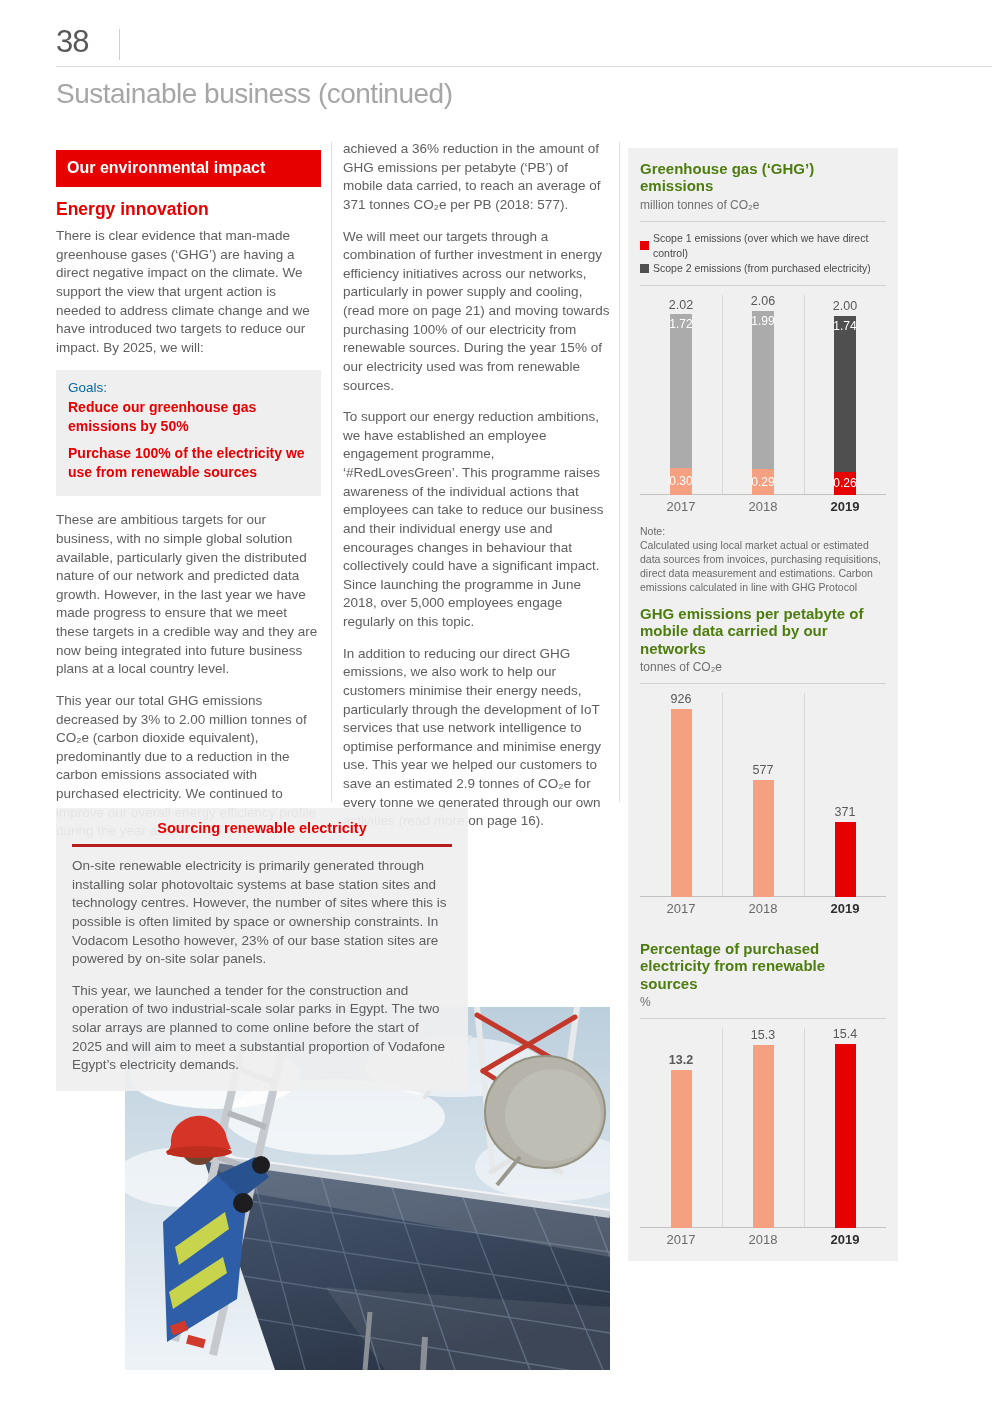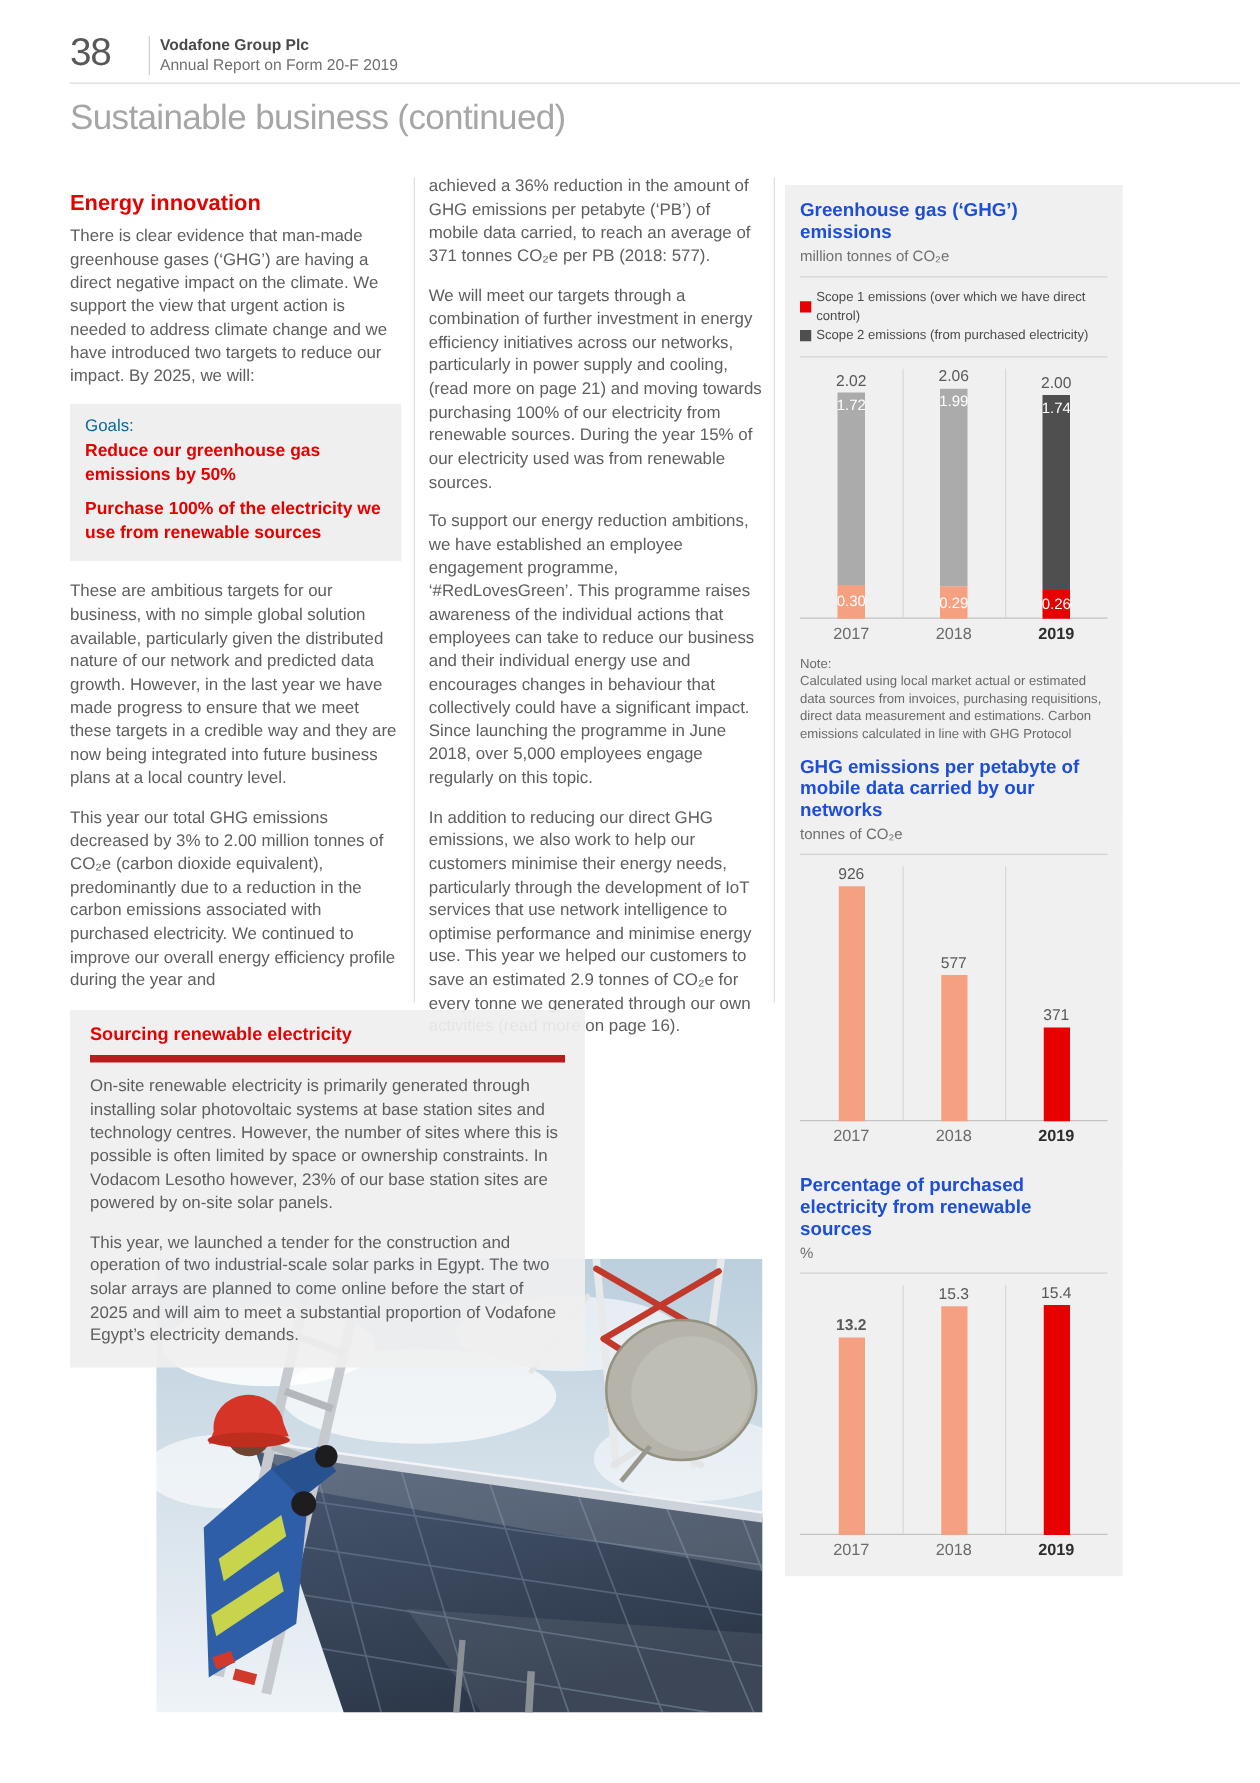--- a/index.html
+++ b/index.html
@@ -26,60 +26,57 @@
   .mid-col  { position:absolute; left:343px; top:140px; width:268px; }
   .body-p { font-size:13.5px; color:#5e5e60; line-height:1.38; margin-bottom:13px; }
   .banner { background:#e60000; color:#fff; font-weight:bold; font-size:16px; padding:9px 11px 10px; margin-bottom:12px; }
   .h-energy { color:#e60000; font-size:17.5px; font-weight:bold; margin:2px 0 7px; }
   .goals-box { background:#efefef; padding:10px 12px 6px; margin:3px 0 15px; }
   .goals-label { color:#0369a1; font-size:13.5px; margin-bottom:3px; }
   .goal { color:#e60000; font-size:14px; font-weight:bold; line-height:1.32; margin-bottom:9px; }
 
   
   .chart-box { position:absolute; left:628px; width:270px; background:#f0f0f0; padding:12px 12px 14px; }
-  .chart-title { color:#1d4ed8; font-weight:bold; font-size:15px; line-height:1.16; }
+  .chart-title { color:#4d7c0f; font-weight:bold; font-size:15px; line-height:1.16; }
   .chart-unit { color:#6f6f71; font-size:12px; margin-top:3px; }
   .c-rule { height:1px; background:#d2d2d2; margin:9px 0; }
   .legend { margin:2px 0; }
   .legend-row { display:flex; align-items:center; font-size:10.5px; color:#4a4a4c; line-height:15px; }
   .swatch { width:9px; height:9px; margin-right:4px; flex:0 0 auto; }
   .plot { position:relative; overflow:visible; border-bottom:1px solid #c2c2c2; }
   .plot .sep { position:absolute; top:0; bottom:0; width:1px; background:#d8d8d8; }
   .bar-seg { position:absolute; }
   .val-label { position:absolute; width:56px; text-align:center; font-size:12.5px; color:#58585a; }
   .seg-label { position:absolute; width:56px; text-align:center; font-size:12px; color:#fff; }
   .xlabels { display:flex; margin-top:4px; }
   .xlabels span { flex:1; text-align:center; font-size:13px; color:#6a6a6c; }
   .xlabels span.hl { font-weight:bold; color:#2e2e30; }
   .chart-note { margin-top:11px; font-size:10.5px; color:#6a6a6c; line-height:1.33; white-space:pre-line; }
 
   
   .photo { position:absolute; left:125px; top:1007px; width:485px; height:363px; z-index:1; }
   .sourcing-box { position:absolute; left:56px; top:808px; width:412px; z-index:2; background:rgba(239,239,239,0.93); padding:12px 16px 16px; }
-  .sourcing-title { color:#e60000; font-size:14.5px; font-weight:bold; padding-bottom:8px; border-bottom:6px solid #b91c1c; margin-bottom:10px; }
+  .sourcing-title { color:#e60000; font-size:14.5px; font-weight:bold; padding-bottom:8px; border-bottom:3px solid #b91c1c; margin-bottom:10px;text-align:center; }
   .sourcing-box .body-p:last-child { margin-bottom:0; }
 </style>
 </head>
 <body>
 
 <div class="page">
 
   <div class="page-num">38</div>
   <div class="hdr-divider"></div>
-  <div class="hdr-text">
-    <div class="hdr-pub">Vodafone Group Plc</div>
-    <div class="hdr-rep">Annual Report on Form 20-F 2019</div>
-  </div>
   <div class="hdr-rule"></div>
   <h1 class="section-title">Sustainable business (continued)</h1>
 
   <div class="col-div d1"></div>
   <div class="col-div d2"></div>
 
   <section class="left-col">
+    <div class="banner">Our environmental impact</div>
     <h2 class="h-energy">Energy innovation</h2>
     <p class="body-p">There is clear evidence that man-made greenhouse gases (‘GHG’) are having a direct negative impact on the climate. We support the view that urgent action is needed to address climate change and we have introduced two targets to reduce our impact. By 2025, we will:</p>
     <div class="goals-box">
       <div class="goals-label">Goals:</div>
       <div class="goal">Reduce our greenhouse gas emissions by 50%</div>
       <div class="goal">Purchase 100% of the electricity we use from renewable sources</div>
     </div>
     <p class="body-p">These are ambitious targets for our business, with no simple global solution available, particularly given the distributed nature of our network and predicted data growth. However, in the last year we have made progress to ensure that we meet these targets in a credible way and they are now being integrated into future business plans at a local country level.</p>
     <p class="body-p">This year our total GHG emissions decreased by 3% to 2.00 million tonnes of CO₂e (carbon dioxide equivalent), predominantly due to a reduction in the carbon emissions associated with purchased electricity. We continued to improve our overall energy efficiency profile during the year and</p>
   </section>

